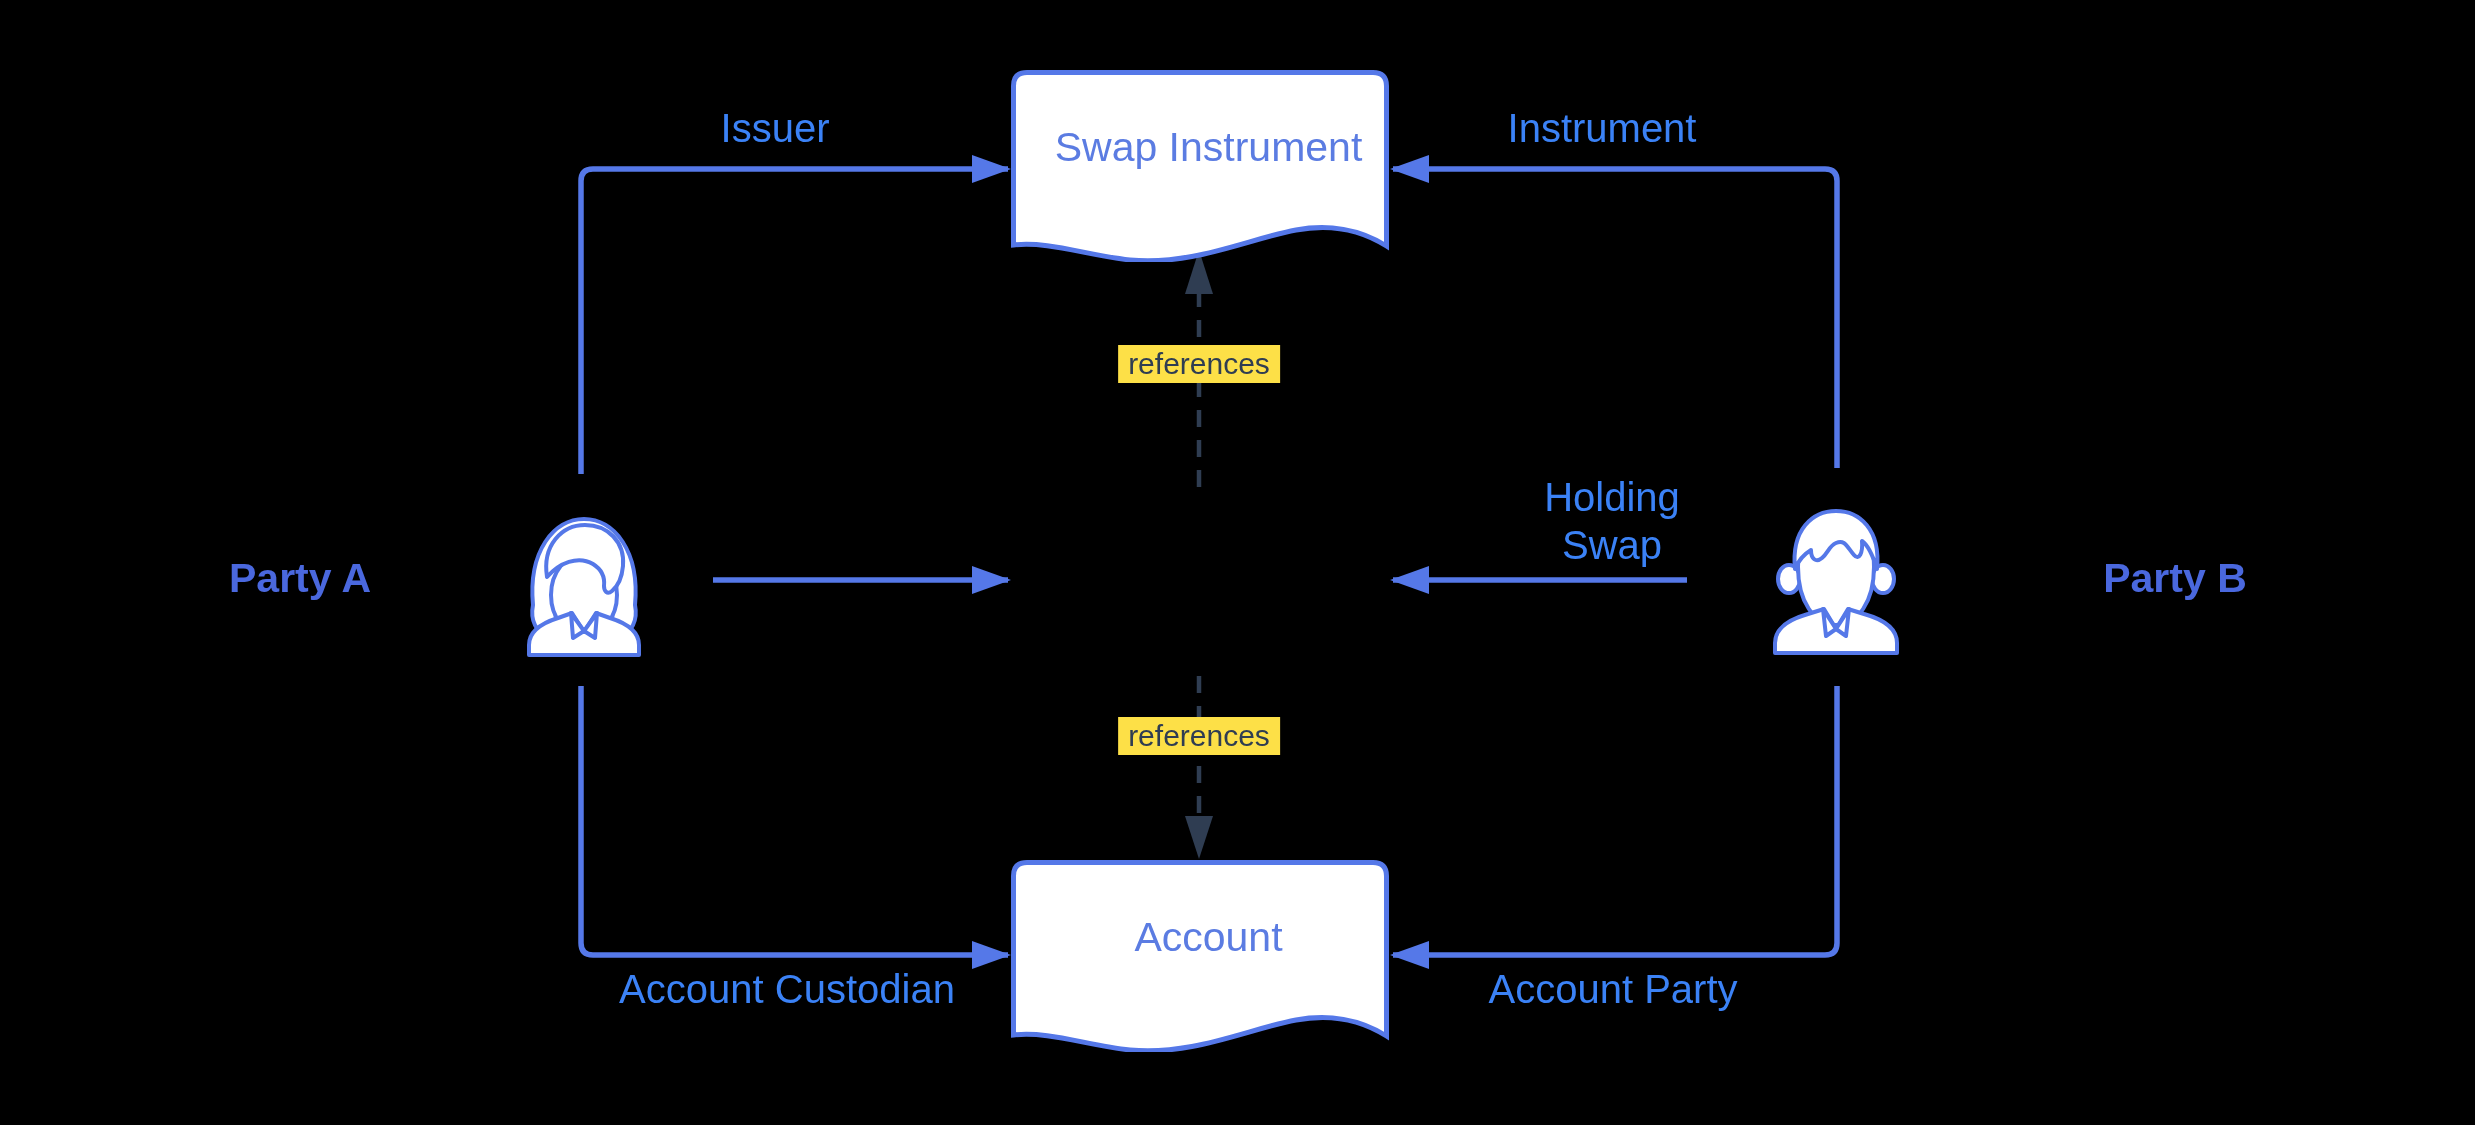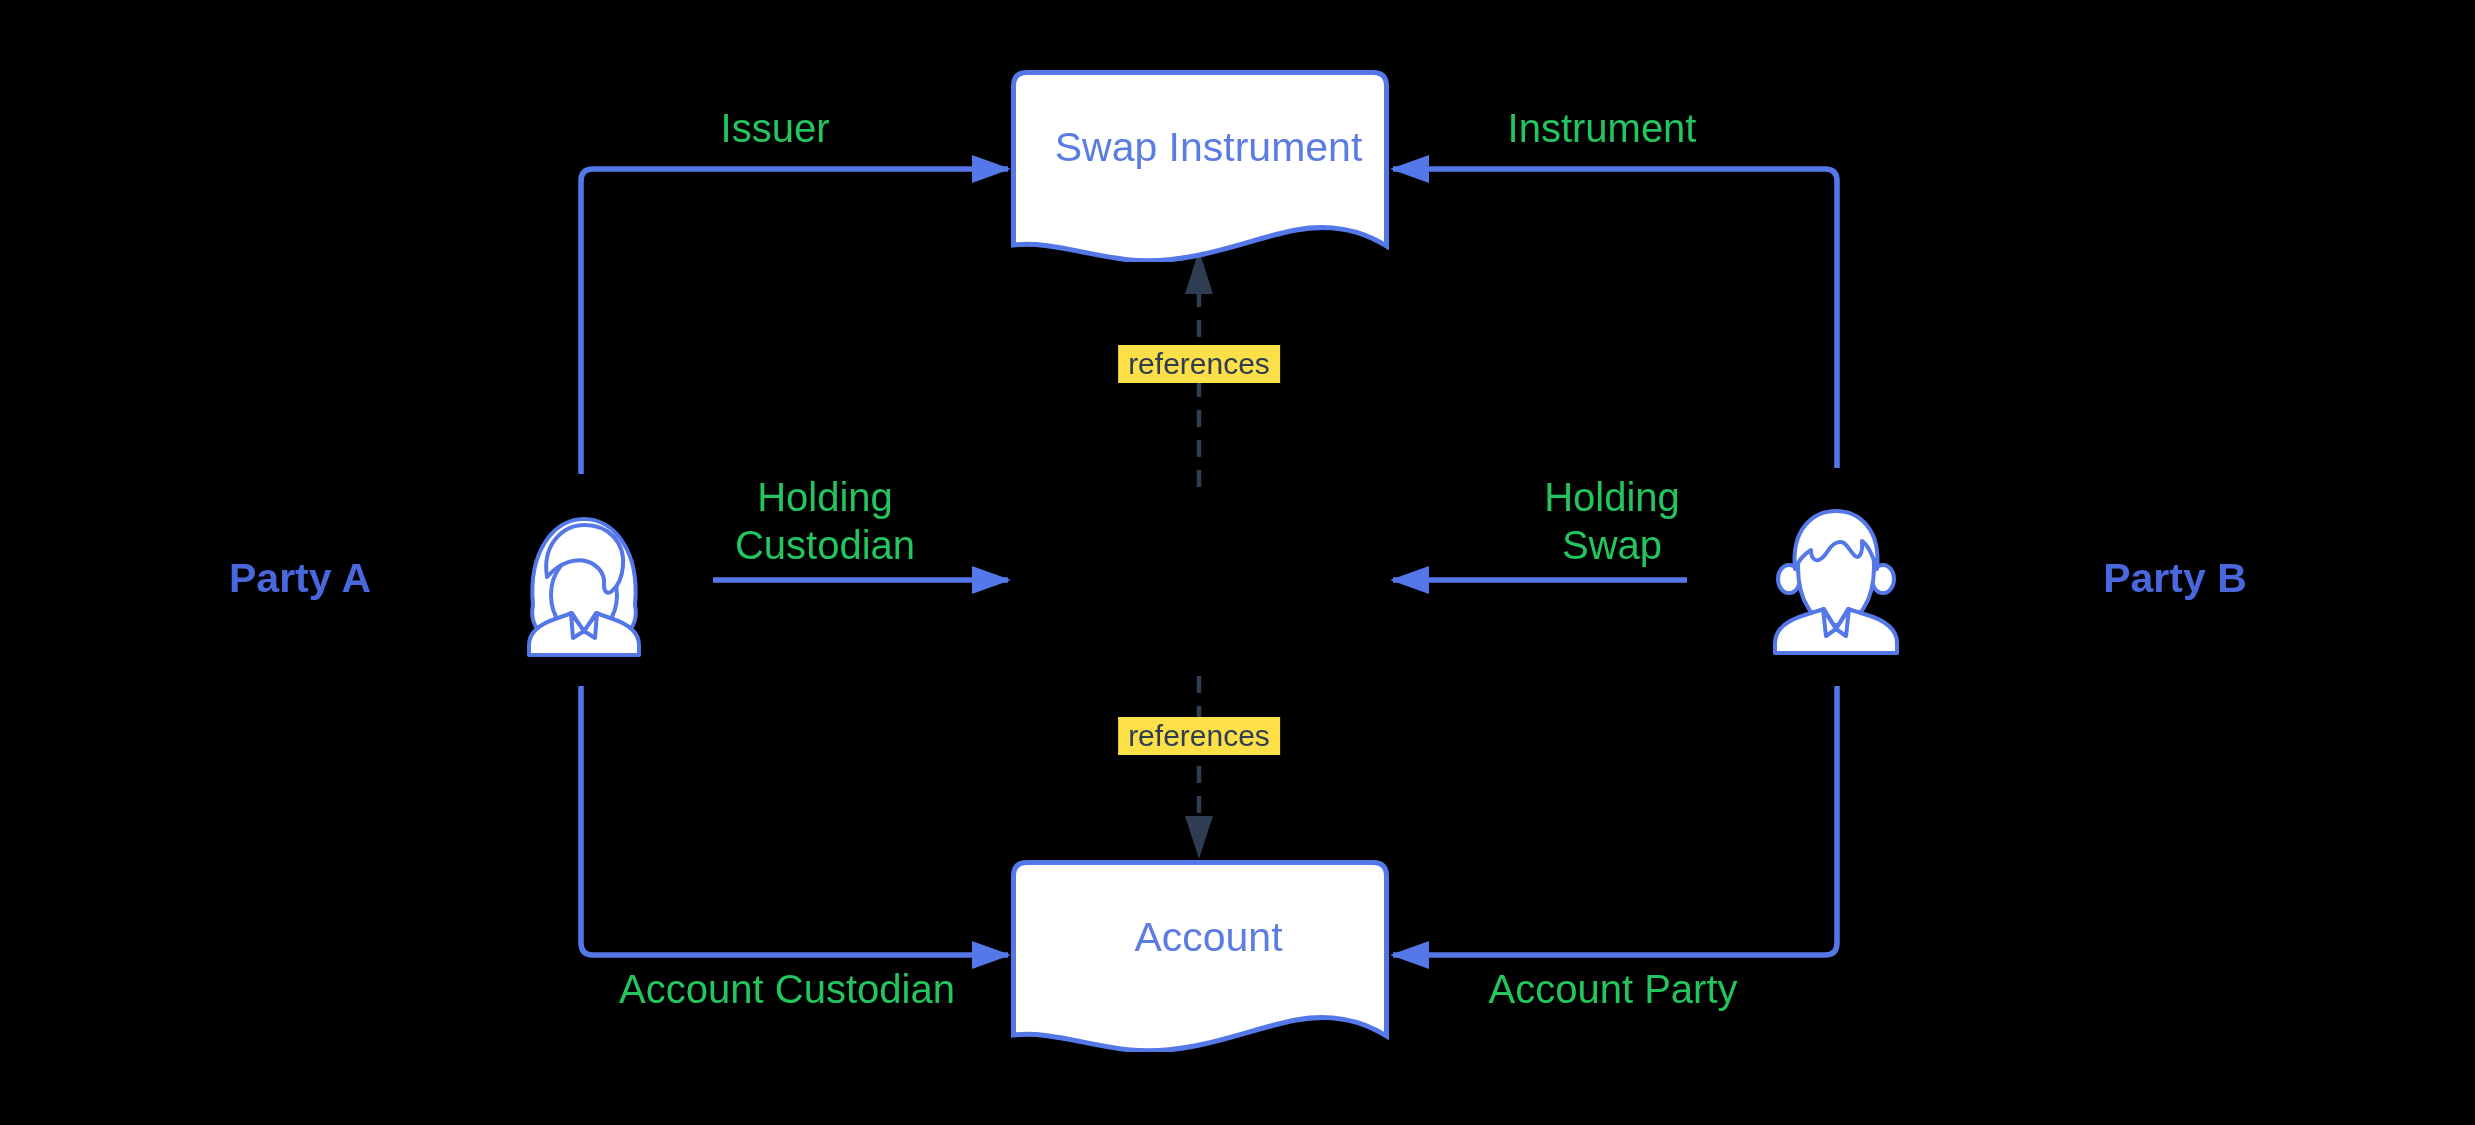--- a/index.html
+++ b/index.html
@@ -11,21 +11,21 @@
   .node{
     position:absolute;width:378px;height:192px;z-index:3;padding-left:17px;
   }
   .node svg{position:absolute;left:0;top:0;}
   .node-label{
     position:absolute;left:0;right:0;top:40%;transform:translateY(-50%);
     text-align:center;color:#5b7ce2;font-size:41px;line-height:1.28;z-index:4;
   }
   .edge-label{
     position:absolute;transform:translate(-50%,-50%);
-    color:#22c55e;font-size:40px;line-height:1.2;text-align:center;z-index:2;
+    color:#3b82f6;font-size:40px;line-height:1.2;text-align:center;z-index:2;
     white-space:nowrap;
   }
   .edge-label.wrap{white-space:normal;}
   .party-label{
     position:absolute;transform:translate(-50%,-50%);
     color:#4a68de;font-size:41px;font-weight:bold;z-index:2;white-space:nowrap;text-align:center;
   }
   .ref-label{
     position:absolute;transform:translate(-50%,-50%);
     color:#2f3d52;font-size:30px;z-index:2;background:#fde047;padding:2px 10px;white-space:nowrap;
@@ -125,21 +125,20 @@
                C 47,60 42,56 42,47 C 37,50 30,56 26,66 Z"></path>
       <path d="M 6,150 L 6,140 C 6,124 21,116 39,111 L 55,106 L 67,126 L 79,106 L 95,111
                C 113,116 128,124 128,140 L 128,150 Z"></path>
       <path d="M 54,106 L 67,126 L 57,133 Z"></path>
       <path d="M 80,106 L 67,126 L 77,133 Z"></path>
     </g>
   </svg>
 
   <div class="edge-label" style="left:775px;top:128px">Issuer</div>
   <div class="edge-label" style="left:1602px;top:128px">Instrument</div>
-  <div class="edge-label wrap" style="left:825px;top:521px;width:280px">Holding Custodian</div>
   <div class="edge-label wrap" style="left:1612px;top:521px;width:220px">Holding Swap</div>
   <div class="edge-label" style="left:787px;top:989px">Account Custodian</div>
   <div class="edge-label" style="left:1613px;top:989px">Account Party</div>
 
   <div class="ref-label" style="left:1199px;top:364px">references</div>
   <div class="ref-label" style="left:1199px;top:736px">references</div>
 
   <div class="party-label" style="left:300px;top:578px">Party A</div>
   <div class="party-label" style="left:2175px;top:578px">Party B</div>
 

